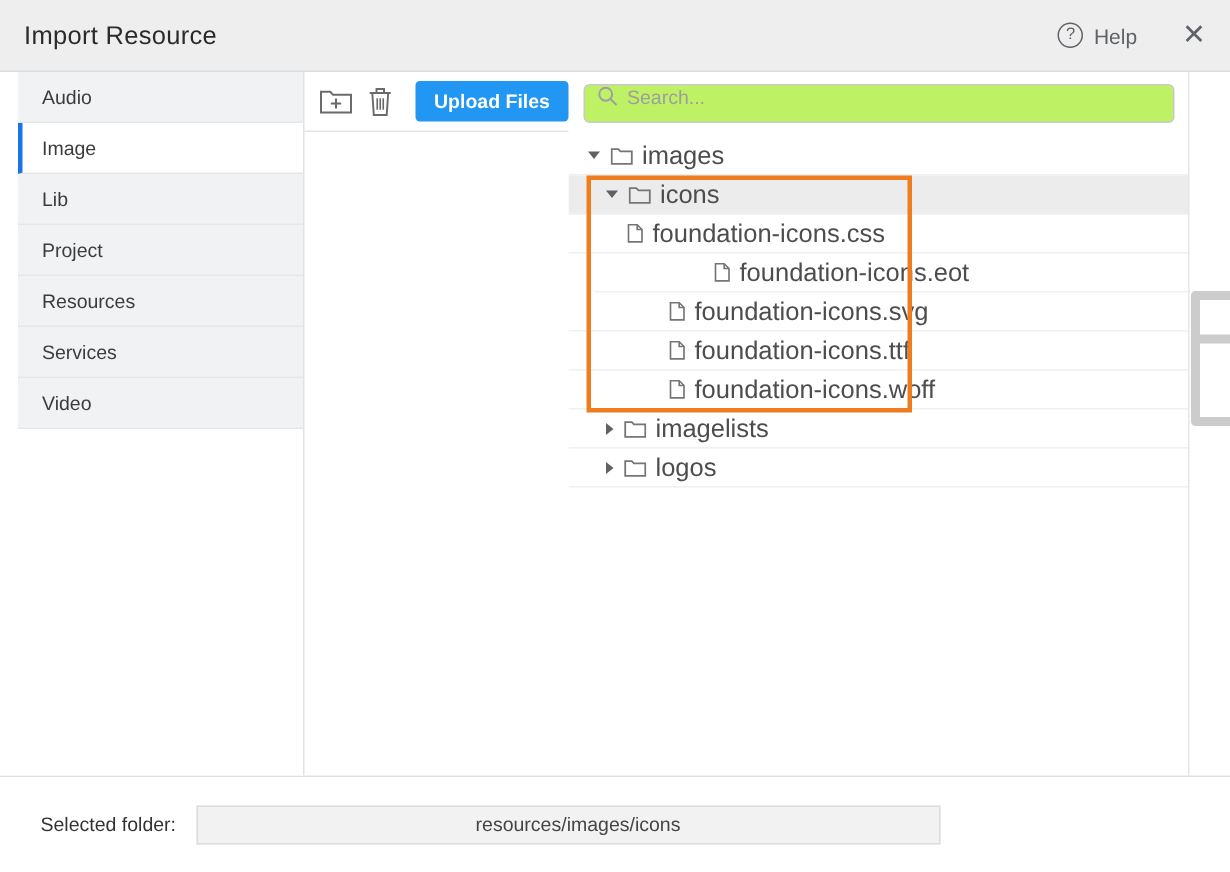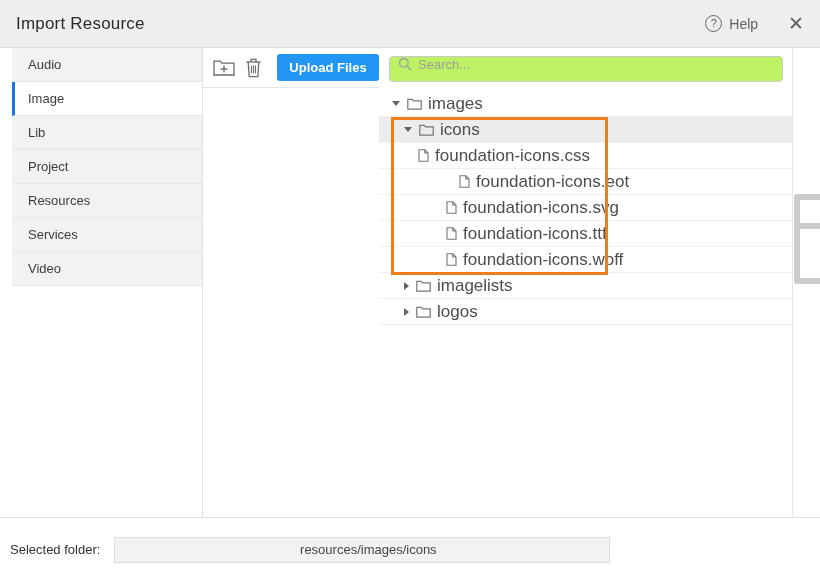--- a/index.html
+++ b/index.html
@@ -47,21 +47,21 @@
   .caret.right { border-top:4px solid transparent; border-bottom:4px solid transparent; border-left:5px solid #5f6368; }
   .tree-ic { margin-right:6px; flex:none; display:flex; }
   .hl-box { position:absolute; left:12px; top:26px; width:217px; height:158px;
             border:3px solid #ee7d1e; z-index:2; pointer-events:none; }
 
   .preview { flex:1; display:flex; flex-direction:column; align-items:center; padding-top:145px; }
   .preview-label { margin-top:36px; font-size:13px; color:#333; }
 
   
   .ftr { height:64px; border-top:1px solid #dfdfdf; display:flex; align-items:center; padding:0 17px 0 10px; }
-  .ftr-label { font-size:13px; color:#333; flex:none; }
+  .ftr-label { font-size:13px; color:#333; flex:none;margin-left:17px; }
   .ftr-input { margin-left:14px; width:496px; height:26px; background:#f2f2f2; border:1px solid #dcdcdc;
                font-size:13px; color:#444; padding-left:12px; font-family:"Liberation Sans",sans-serif; outline:none;text-align:center; }
   .cancel-btn { margin-left:auto; width:100px; height:27px; background:#7f7f7f; color:#fff; border:none;
                 border-radius:3px; font-size:13px; font-weight:bold; font-family:"Liberation Sans",sans-serif; cursor:pointer; }
 </style>
 </head>
 <body>
 
 <div class="window">
 
@@ -137,21 +137,21 @@
               </div>
               <div class="tree-row" style="padding-left: 39px;">
                 <span class="tree-ic">
                   <svg width="11" height="13" viewBox="0 0 11 13">
                     <path d="M1 0.8 H6.8 L10 4 V12.2 H1 Z" fill="none" stroke="#757575" stroke-width="1.1"></path>
                     <path d="M6.8 0.8 V4 H10" fill="none" stroke="#757575" stroke-width="1.1"></path>
                   </svg>
                 </span>
                 <span>foundation-icons.css</span>
               </div>
-              <div class="tree-row" style="padding-left: 80px;">
+              <div class="tree-row" style="padding-left: 80px; margin-left: 17px;">
                 <span class="tree-ic">
                   <svg width="11" height="13" viewBox="0 0 11 13">
                     <path d="M1 0.8 H6.8 L10 4 V12.2 H1 Z" fill="none" stroke="#757575" stroke-width="1.1"></path>
                     <path d="M6.8 0.8 V4 H10" fill="none" stroke="#757575" stroke-width="1.1"></path>
                   </svg>
                 </span>
                 <span>foundation-icons.eot</span>
               </div>
               <div class="tree-row" style="padding-left: 67px;">
                 <span class="tree-ic">

